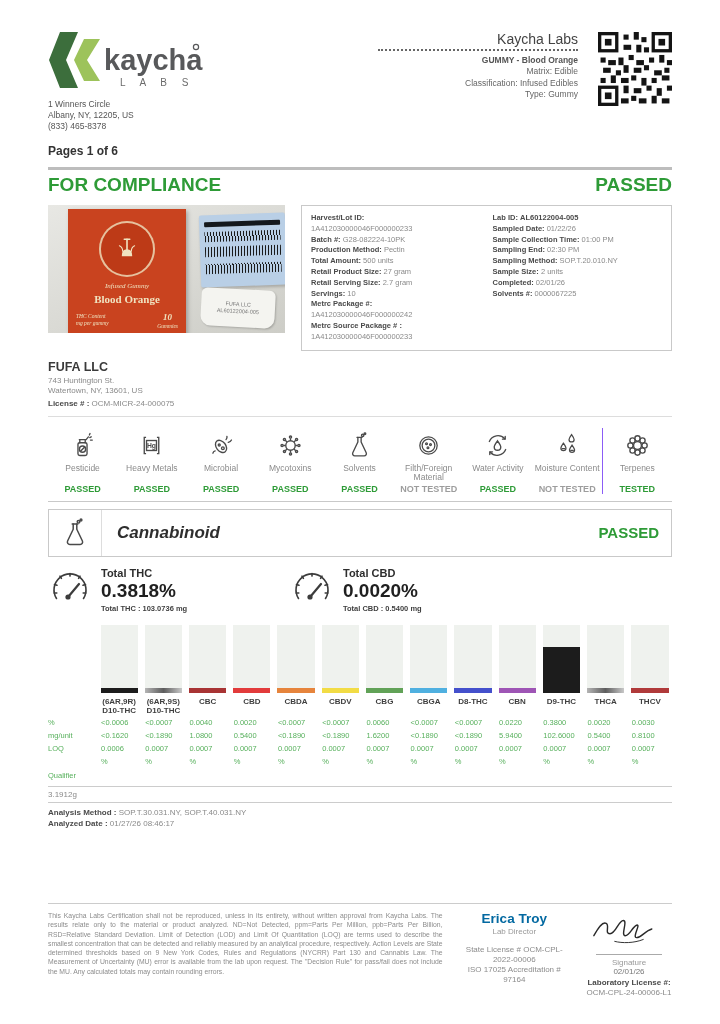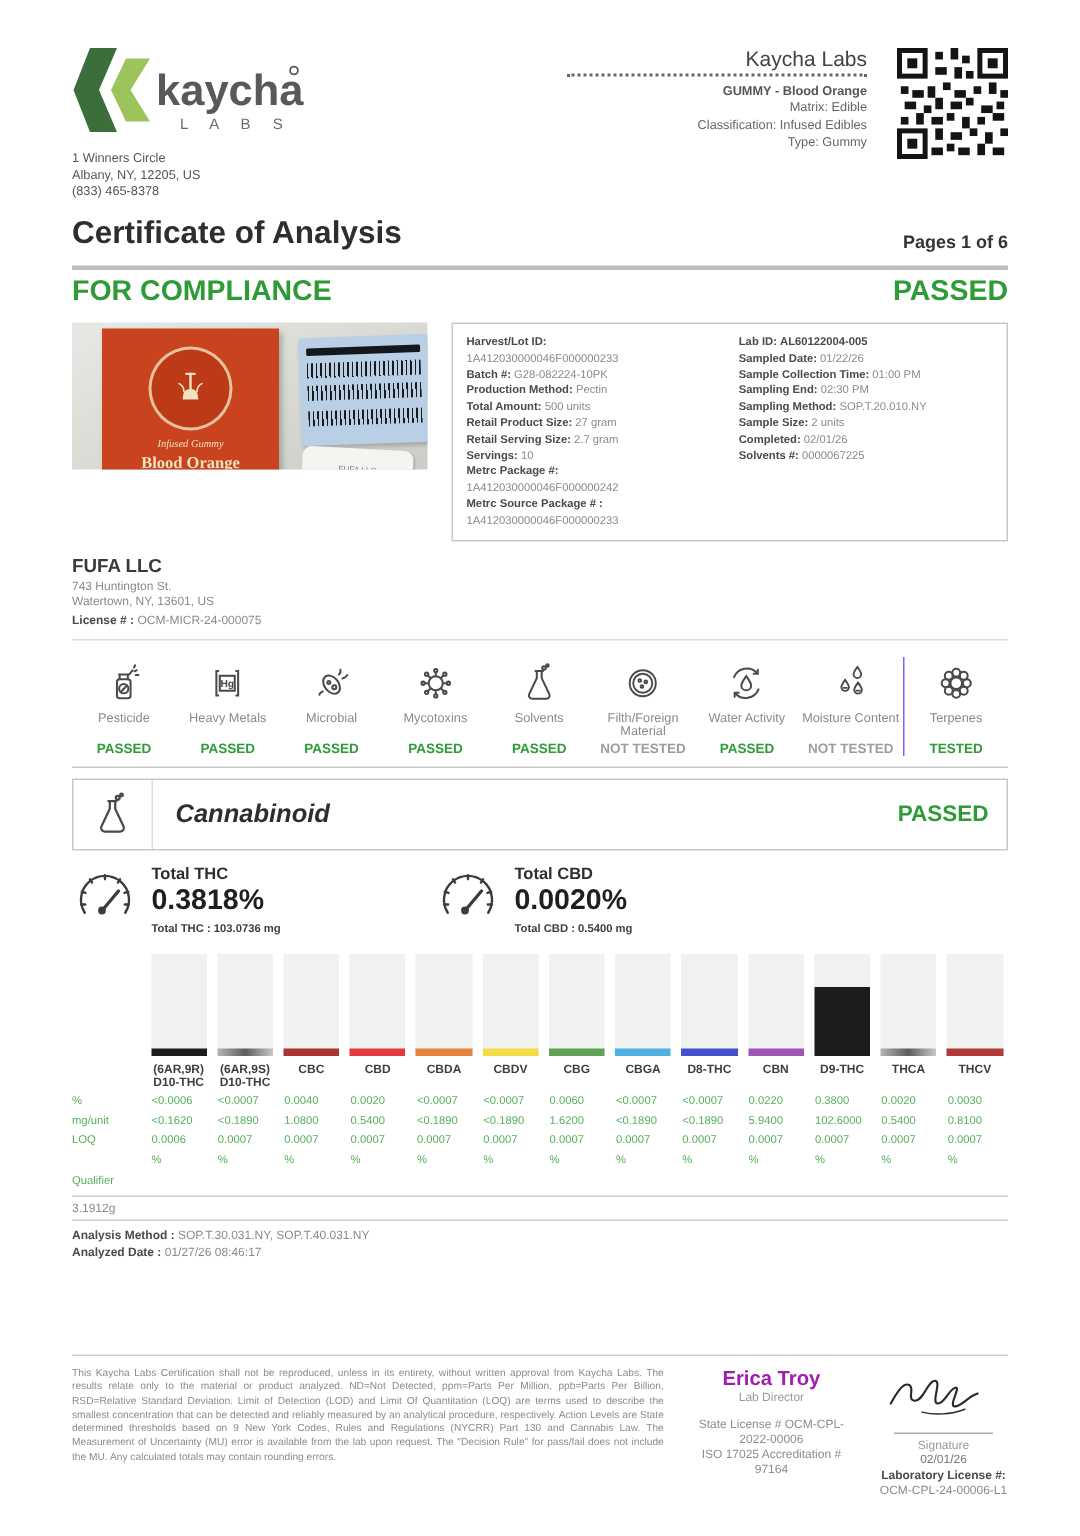--- a/index.html
+++ b/index.html
@@ -18,21 +18,21 @@
 
   .title-row{display:flex;justify-content:space-between;align-items:flex-end;margin-top:2px;}
   .h1{font-size:21px;font-weight:bold;color:#2e2e2e;}
   .pages{font-size:12px;font-weight:bold;color:#333;}
 
   .thick{border:none;border-top:3px solid #bdbdbd;margin:9px 0 0;}
   .banner{display:flex;justify-content:space-between;font-size:19px;font-weight:bold;color:#2e9b37;margin:4px 0 9px;}
 
   
   .sample-row{display:flex;gap:16px;}
-  .photo{width:237px;height:98px;background:linear-gradient(155deg,#e8e8e4,#cdcdc7);position:relative;overflow:hidden;flex-shrink:0;}
+  .photo{width:237px;height:128px;background:linear-gradient(155deg,#e8e8e4,#cdcdc7);position:relative;overflow:hidden;flex-shrink:0;}
   .pkg{position:absolute;left:20px;top:4px;width:118px;height:129px;background:#c9431f;color:#f0e3c0;text-align:center;box-shadow:2px 2px 4px rgba(0,0,0,.25);}
   .pkg-emblem{width:52px;height:52px;border:2px solid rgba(240,227,192,.8);border-radius:50%;margin:12px auto 5px;display:flex;align-items:center;justify-content:center;background:#bd3a17;}
   .pkg-line1{font-size:7px;font-style:italic;font-family:"Liberation Serif",serif;}
   .pkg-name{font-size:11px;font-weight:bold;margin-top:3px;font-family:"Liberation Serif",serif;}
   .pkg-bottom{display:flex;justify-content:space-between;padding:0 8px;margin-top:8px;font-size:5.5px;font-style:italic;text-align:left;font-family:"Liberation Serif",serif;line-height:7px;}
   .pkg-count{font-size:9px;font-weight:bold;text-align:center;line-height:8px;}
   .pkg-count small{font-size:5.5px;font-weight:normal;}
   .metrc{position:absolute;left:152px;top:9px;width:76px;height:64px;background:#b9cfe6;transform:rotate(-2deg);border-radius:2px;padding:4px 5px;box-shadow:1px 2px 3px rgba(0,0,0,.2);}
   .metrc-head{height:5px;background:#14181c;border-radius:1px;margin-top:3px;}
   .metrc-code{height:10px;background:repeating-linear-gradient(90deg,#1a1a1a 0 1px,transparent 1px 3px);margin-top:5px;}
@@ -89,21 +89,21 @@
   
   .wt{border-top:1px solid #ccc;border-bottom:1px solid #ccc;margin-top:6px;padding:3px 0 3px;}
   .wt-label{font-size:8px;font-weight:bold;color:#4a4a4a;}
   .wt-val{font-size:8px;color:#8a8a8a;}
   .analysis{margin-top:4px;font-size:8px;line-height:11px;}
 
   
   .footer{position:absolute;left:48px;right:48px;top:903px;border-top:1px solid #ccc;padding-top:7px;display:flex;gap:14px;}
   .disclaimer{width:410px;font-size:6.8px;color:#8c8c8c;line-height:9.3px;text-align:justify;}
   .signer{width:120px;text-align:center;}
-  .signer-name{font-size:13.5px;font-weight:bold;color:#a21caf;}
+  .signer-name{font-size:13.5px;font-weight:bold;color:#0369a1;}
   .signer-title{font-size:8px;color:#999;margin-top:1px;}
   .signer-lic{font-size:8px;color:#8c8c8c;margin-top:9px;line-height:10px;}
   .sig-col{flex:1;text-align:center;}
   .sig-line{border-top:1px solid #aaa;margin:1px 10px 3px;}
   .sig-label{font-size:8px;color:#999;}
   .sig-date{font-size:8px;color:#777;}
   .lab-lic{font-size:8px;margin-top:2px;line-height:10px;color:#8a8a8a;}
   .lab-lic .b{font-weight:bold;color:#4a4a4a;}
 </style>
 </head>
@@ -183,21 +183,20 @@
               <rect x="13" y="25" width="2" height="2"></rect>
               <rect x="16" y="26" width="3" height="2"></rect>
               <rect x="21" y="25" width="2" height="3"></rect>
               <rect x="25" y="26" width="3" height="2"></rect>
         </g>
       </svg>
     </div>
   </div>
 
   <div class="title-row">
-    <div class="h1">Certificate of Analysis</div>
     <div class="pages">Pages 1 of 6</div>
   </div>
 
   <hr class="thick">
   <div class="banner">
     <span>FOR COMPLIANCE</span>
     <span>PASSED</span>
   </div>
 
   <div class="sample-row">

